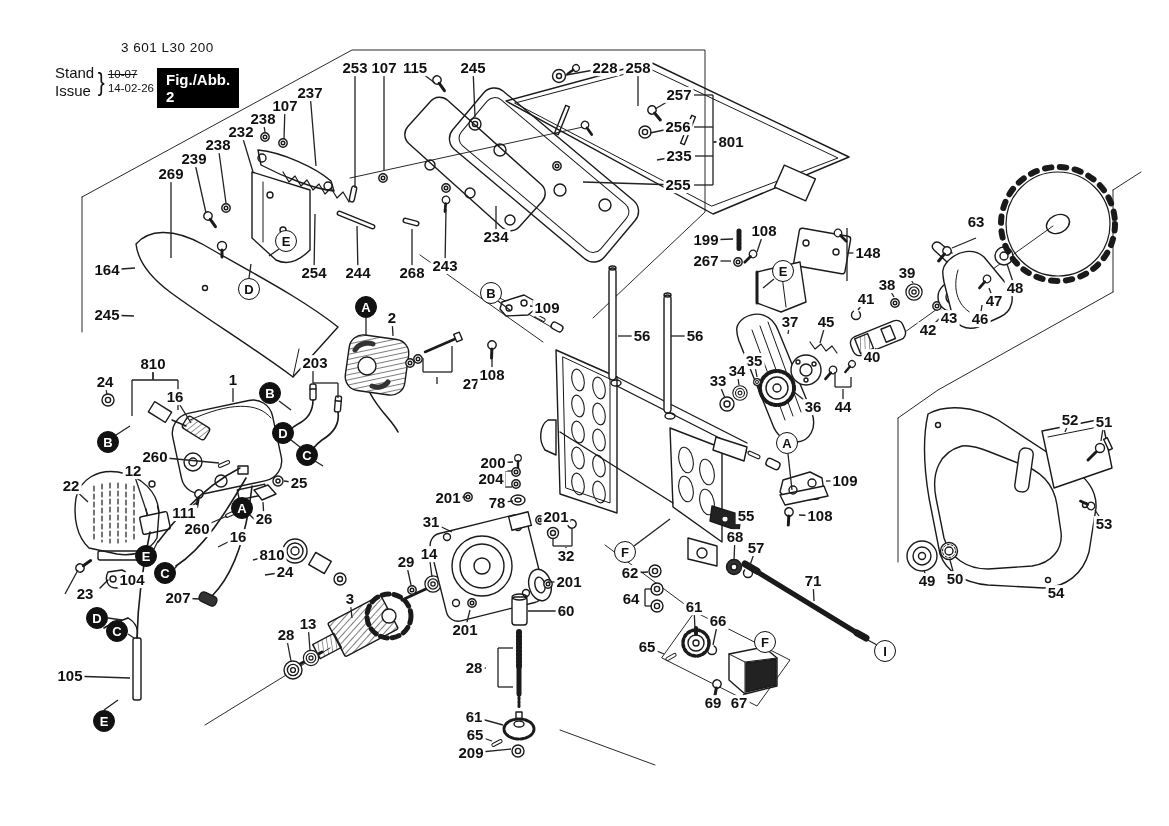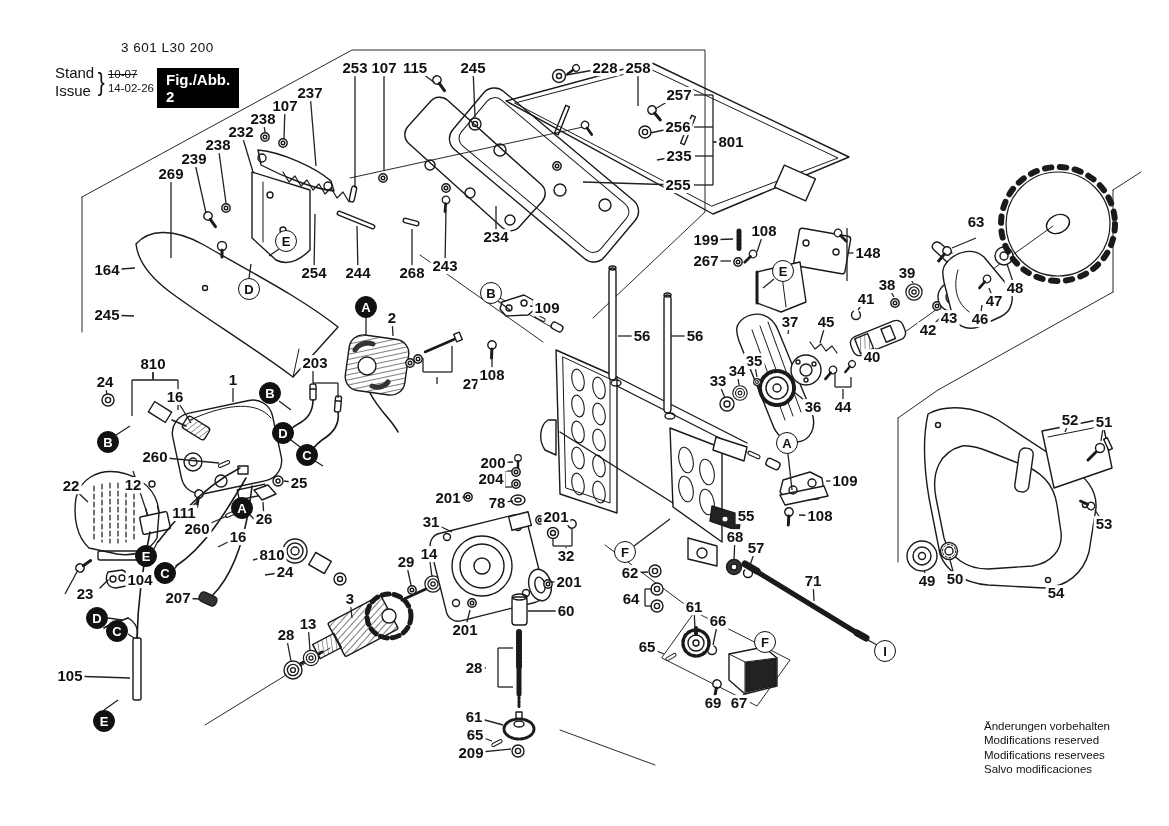--- a/index.html
+++ b/index.html
@@ -640,31 +640,31 @@
       <div class="callout" style="left: 445px; top: 266px;">243</div>
       <div class="callout" style="left: 496px; top: 237px;">234</div>
       <div class="callout" style="left: 153px; top: 364px;">810</div>
       <div class="callout" style="left: 105px; top: 382px;">24</div>
       <div class="callout" style="left: 175px; top: 397px;">16</div>
       <div class="callout" style="left: 233px; top: 380px;">1</div>
       <div class="callout" style="left: 392px; top: 318px;">2</div>
       <div class="callout" style="left: 315px; top: 363px;">203</div>
       <div class="callout" style="left: 427px; top: 384px; margin-left: 44px;">27</div>
       <div class="callout" style="left: 155px; top: 457px;">260</div>
-      <div class="callout" style="left: 133px; top: 471px; margin-top: 14px;">12</div>
+      <div class="callout" style="left: 133px; top: 471px;">12</div>
       <div class="callout" style="left: 184px; top: 513px;">111</div>
       <div class="callout" style="left: 197px; top: 529px;">260</div>
       <div class="callout" style="left: 299px; top: 483px;">25</div>
       <div class="callout" style="left: 264px; top: 519px;">26</div>
       <div class="callout" style="left: 238px; top: 537px;">16</div>
       <div class="callout" style="left: 272px; top: 555px;">810</div>
       <div class="callout" style="left: 285px; top: 572px;">24</div>
       <div class="callout" style="left: 71px; top: 486px;">22</div>
       <div class="callout" style="left: 65px; top: 594px; margin-left: 20px;">23</div>
-      <div class="callout" style="left: 140px; top: 580px;">104</div>
+      <div class="callout" style="left: 132px; top: 580px;">104</div>
       <div class="callout" style="left: 178px; top: 598px;">207</div>
       <div class="callout" style="left: 70px; top: 676px;">105</div>
       <div class="callout" style="left: 350px; top: 599px;">3</div>
       <div class="callout" style="left: 308px; top: 624px;">13</div>
       <div class="callout" style="left: 286px; top: 635px;">28</div>
       <div class="callout" style="left: 406px; top: 562px;">29</div>
       <div class="callout" style="left: 429px; top: 554px;">14</div>
       <div class="callout" style="left: 547px; top: 308px;">109</div>
       <div class="callout" style="left: 492px; top: 375px;">108</div>
       <div class="callout" style="left: 642px; top: 336px;">56</div>
@@ -753,19 +753,13 @@
       </div>
       <div class="brace">}</div>
       <div class="dates">
         <div class="struck">10-07</div>
         <div>14-02-26</div>
       </div>
     </div>
     <div id="fig-box">Fig./Abb. 2</div>
   </div>
 
-  <div id="footer">
-      <div>Änderungen vorbehalten</div>
-      <div>Modifications reserved</div>
-      <div>Modifications reservees</div>
-      <div>Salvo modificaciones</div>
-    </div>
 </div>
 
 </body></html>

